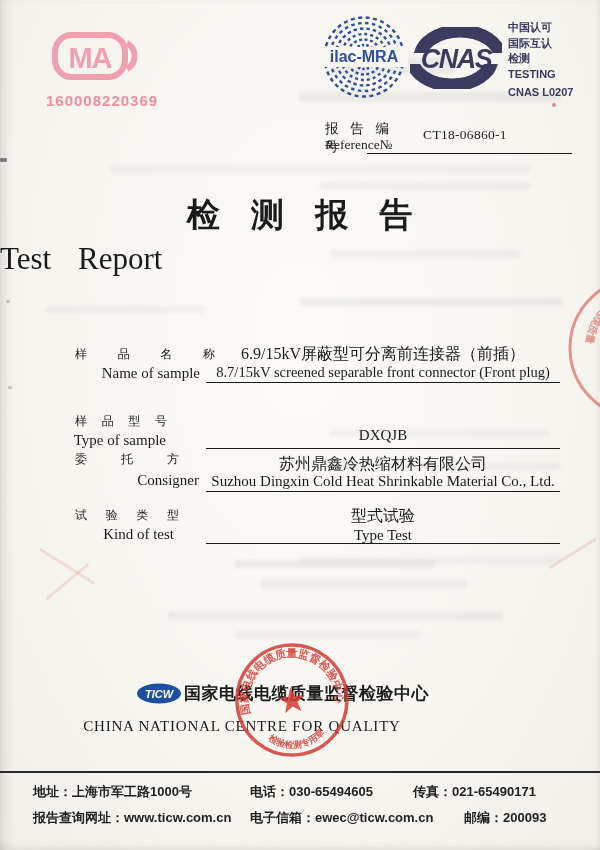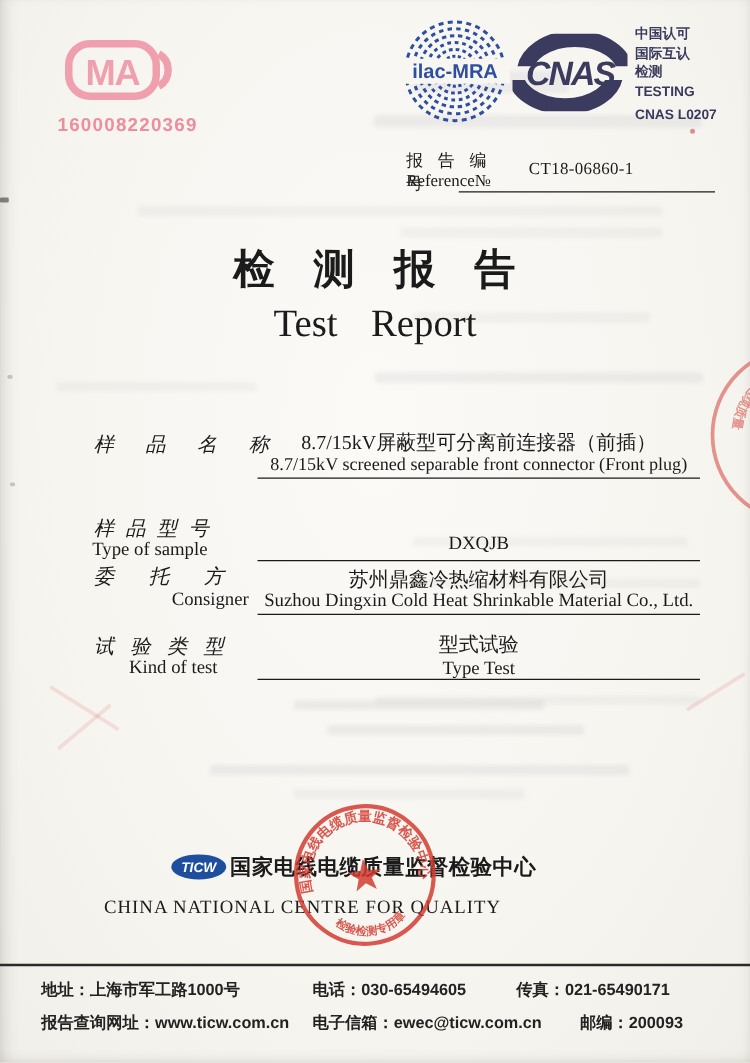--- a/index.html
+++ b/index.html
@@ -19,23 +19,23 @@
   
   .cma-number{left:46px; top:92px; font-family:"Liberation Sans",sans-serif; font-size:15px; letter-spacing:1px; color:#ee8d9d; font-weight:bold;}
   .accred{left:508px; top:20px; width:86px; font-family:"Liberation Sans",sans-serif; font-size:11px; font-weight:600; color:#3a3a5e; line-height:15.5px;}
   .accred .gap{margin-top:3px;}
   .ref-label-cn{left:325px; top:120px; width:64px; font-size:13.5px; text-align:justify; text-align-last:justify;}
   .ref-label-en{left:325px; top:137px; font-size:13.5px;}
   .ref-value{left:380px; top:127px; width:170px; text-align:center; font-size:13.5px; letter-spacing:.3px;}
   .ref-line{left:367px; top:153px; width:205px; border-top:1.5px solid #1c1c1c;}
   
   .title-cn{left:0; top:193px; width:600px; text-align:center; font-size:33px; font-weight:bold; word-spacing:21px; letter-spacing:1px;}
-  .title-en{left:0; top:241px; width:600px; text-align:center; font-size:31px; word-spacing:19px;}
-  
-  .lab-cn{position:absolute; font-size:16px; text-align:justify; text-align-last:justify; white-space:normal;font-style:italic;}
+  .title-en{left:0; top:241px; width:600px; text-align:left; font-size:31px; word-spacing:19px;}
+  
+  .lab-cn{position:absolute; font-size:12px; text-align:justify; text-align-last:justify; white-space:normal;}
   .lab-en{position:absolute; font-size:15px; text-align:right; width:140px;}
   .val-cn{position:absolute; left:206px; width:354px; text-align:center; font-size:16px; white-space:nowrap;}
   .val-en{position:absolute; left:206px; width:354px; text-align:center; font-size:15px; white-space:nowrap;}
   .uline{position:absolute; left:206px; width:354px; border-top:1.6px solid #1b1b1b;}
   .f1-lc{left:75px; top:346px; width:140px;} .f1-le{left:60px; top:365px;}
   .f1-vc{top:344px;} .f1-ve{top:364px; font-size:14.5px;} .f1-ul{top:382px;}
   .f2-lc{left:75px; top:413px; width:92px;}  .f2-le{left:26px; top:432px;}
   .f2-ve{top:427px;} .f2-ul{top:448px;}
   .f3-lc{left:75px; top:451px; width:104px;} .f3-le{left:59px; top:472px;}
   .f3-vc{top:454px;} .f3-ve{top:473px;} .f3-ul{top:491px;}
@@ -125,21 +125,22 @@
 
   <div class="abs ref-label-cn">报 告 编 号</div>
   <div class="abs ref-label-en">Reference№</div>
   <div class="abs ref-value">CT18-06860-1</div>
   <div class="abs ref-line"></div>
 
   <div class="abs title-cn">检 测 报 告</div>
   <div class="abs title-en">Test Report</div>
 
   <div class="lab-cn f1-lc">样 品 名 称</div>
-  <div class="val-cn f1-vc">8.7/15kV屏蔽型可分离前连接器（前插）</div>
+  <div class="lab-en f1-le">Name of sample</div>
+  <div class="val-cn f1-vc">6.9/15kV屏蔽型可分离前连接器（前插）</div>
   <div class="val-en f1-ve">8.7/15kV screened separable front connector (Front plug)</div>
   <div class="uline f1-ul"></div>
 
   <div class="lab-cn f2-lc">样 品 型 号</div>
   <div class="lab-en f2-le">Type of sample</div>
   <div class="val-en f2-ve">DXQJB</div>
   <div class="uline f2-ul"></div>
 
   <div class="lab-cn f3-lc">委 托 方</div>
   <div class="lab-en f3-le">Consigner</div>

